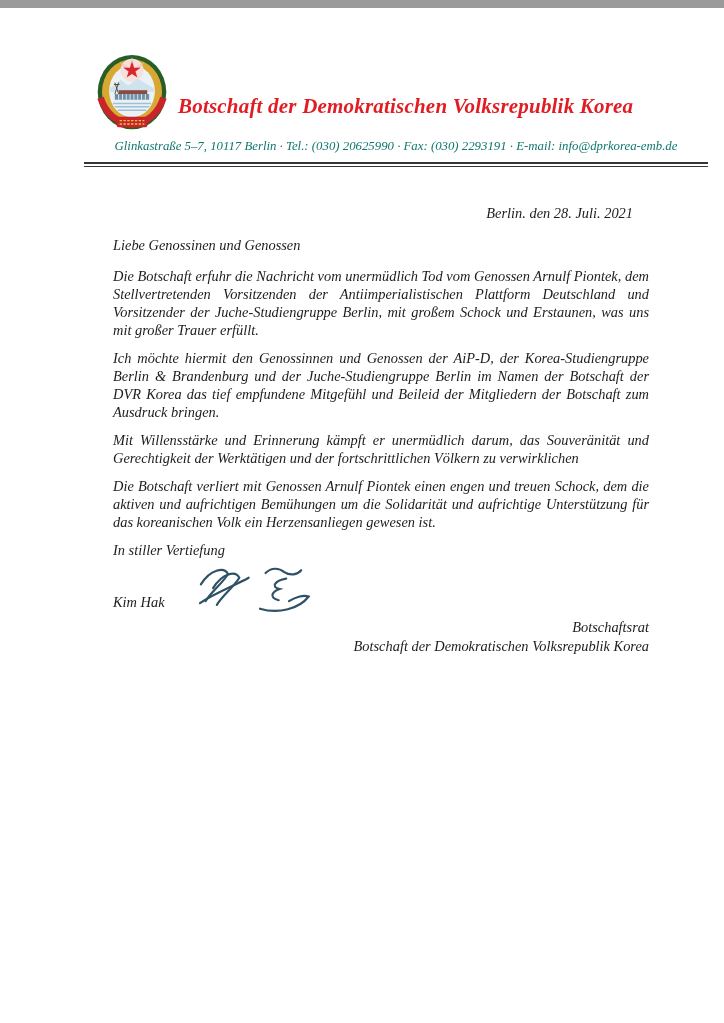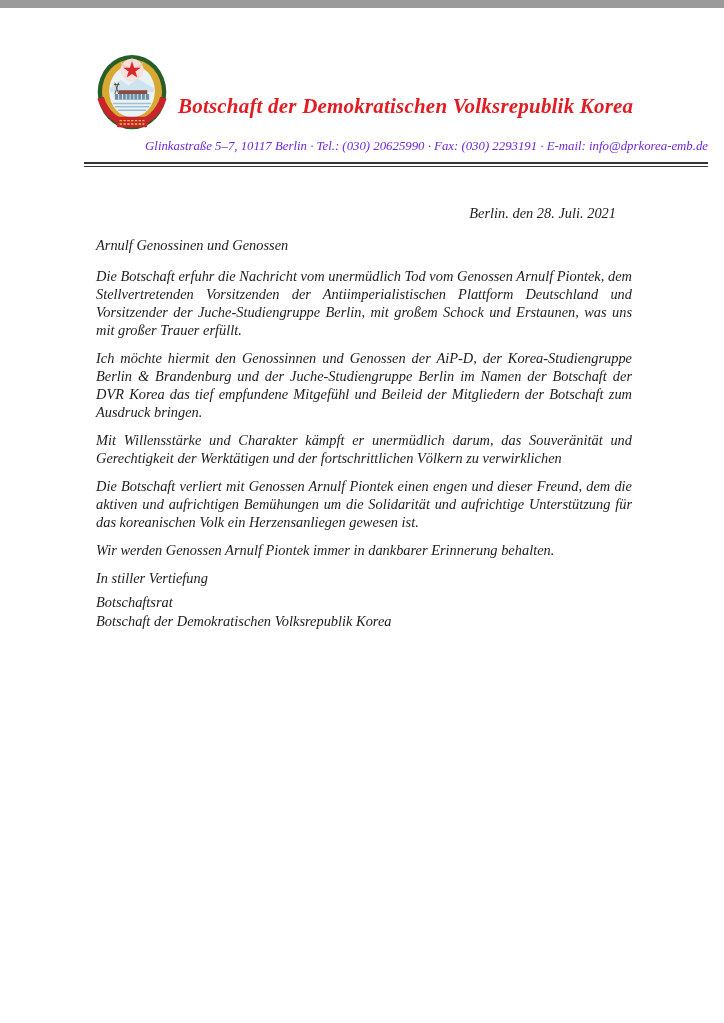--- a/index.html
+++ b/index.html
@@ -20,29 +20,29 @@
   .emblem{
     position:absolute;left:94px;top:46px;width:76px;height:80px;
   }
   .org-title{
     position:absolute;left:178px;top:86px;width:480px;
     font-size:21px;font-weight:bold;color:#e11d23;
     letter-spacing:0.2px;white-space:nowrap;
   }
   .address-line{
     position:absolute;left:84px;top:131px;width:624px;
-    text-align:right;font-size:12.8px;color:#6d28d9;white-space:nowrap;
+    text-align:center;font-size:12.8px;color:#0f766e;white-space:nowrap;
   }
   .header-rule{
     position:absolute;left:84px;top:154px;width:624px;height:2px;
     border-top:2px solid #343434;border-bottom:1px solid #343434;
   }
   
   .letter{
-    position:absolute;left:96px;top:196px;width:536px;
+    position:absolute;left:113px;top:196px;width:536px;
     font-size:14.4px;line-height:18px;
   }
   .date-line{
     text-align:right;padding-right:16px;margin:0 0 14px 0;
   }
   .salutation{margin:0 0 13px 0;}
   p.para{
     margin:0 0 10px 0;
     text-align:justify;
     text-justify:inter-word;
@@ -50,21 +50,21 @@
   .closing{margin:4px 0 0 0;}
   .sig-row{
     position:relative;
     margin-top:34px;
     height:19px;
   }
   .signature-svg{
     position:absolute;left:78px;top:-34px;width:136px;height:60px;
   }
   .sig-title-block{
-    margin-top:6px;line-height:19px;
+    margin-top:6px;line-height:19px;text-align:right;
   }
 </style>
 </head>
 <body>
 
 <div class="page">
 
   <svg class="emblem" viewBox="0 0 76 84" xmlns="http://www.w3.org/2000/svg">
     <ellipse cx="38" cy="40" rx="36" ry="39" fill="#275e27"></ellipse>
     <ellipse cx="38" cy="40" rx="31.5" ry="34.5" fill="#d9a833"></ellipse>
@@ -96,30 +96,41 @@
   <div class="org-title">Botschaft der Demokratischen Volksrepublik Korea</div>
 
   <div class="address-line">Glinkastraße 5–7, 10117 Berlin  ·  Tel.: (030) 20625990  ·  Fax: (030) 2293191  ·  E-mail: info@dprkorea-emb.de</div>
 
   <div class="header-rule"></div>
 
   <div class="letter">
 
     <div class="date-line">Berlin. den 28. Juli. 2021</div>
 
-    <div class="salutation">Arnulf Genossinen und Genossen</div>
+    <div class="salutation">Liebe Genossinen und Genossen</div>
 
     <p class="para">Die Botschaft erfuhr die Nachricht vom unermüdlich Tod vom Genossen Arnulf Piontek, dem Stellvertretenden Vorsitzenden der Antiimperialistischen Plattform Deutschland  und Vorsitzender der Juche-Studiengruppe Berlin, mit großem Schock und Erstaunen, was uns mit großer Trauer erfüllt.</p>
     <p class="para">Ich möchte hiermit den Genossinnen und Genossen der AiP-D, der Korea-Studiengruppe Berlin &amp; Brandenburg und der Juche-Studiengruppe Berlin im Namen der Botschaft der DVR Korea das tief empfundene Mitgefühl und Beileid der Mitgliedern der Botschaft zum Ausdruck bringen.</p>
-    <p class="para">Mit Willensstärke und Charakter kämpft er unermüdlich darum, das Souveränität und Gerechtigkeit der Werktätigen und der fortschrittlichen Völkern zu verwirklichen</p>
-    <p class="para">Die Botschaft verliert mit Genossen Arnulf Piontek einen engen und dieser Freund, dem die aktiven und aufrichtigen Bemühungen um die Solidarität und aufrichtige Unterstützung für das koreanischen Volk ein Herzensanliegen gewesen ist.</p>
-    <p class="para">Wir werden Genossen Arnulf Piontek immer in dankbarer Erinnerung behalten.</p>
+    <p class="para">Mit Willensstärke und Erinnerung kämpft er unermüdlich darum, das Souveränität und Gerechtigkeit der Werktätigen und der fortschrittlichen Völkern zu verwirklichen</p>
+    <p class="para">Die Botschaft verliert mit Genossen Arnulf Piontek einen engen und treuen Schock, dem die aktiven und aufrichtigen Bemühungen um die Solidarität und aufrichtige Unterstützung für das koreanischen Volk ein Herzensanliegen gewesen ist.</p>
 
     <div class="closing">In stiller Vertiefung</div>
 
+    <div class="sig-row">
+      <span>Kim Hak</span>
+      
+      <svg class="signature-svg" viewBox="0 0 140 64" xmlns="http://www.w3.org/2000/svg" fill="none" stroke="#2e5166" stroke-width="2.3" stroke-linecap="round">
+        <path d="M8 27 C18 11 33 8 37 16 C31 26 19 35 13 45"></path>
+        <path d="M21 31 C31 15 45 12 49 20 C43 30 31 39 25 49"></path>
+        <path d="M7 47 C25 35 45 28 59 20"></path>
+        <path d="M77 15 C83 9 91 9 97 14 C103 18 111 17 115 12"></path>
+        <path d="M99 21 C87 23 82 30 92 32 C84 35 80 41 91 44"></path>
+        <path d="M71 53 C91 59 113 53 123 40 C117 38 108 41 102 45"></path>
+      </svg>
+    </div>
 
     <div class="sig-title-block">
       <div>Botschaftsrat</div>
       <div>Botschaft der Demokratischen Volksrepublik Korea</div>
     </div>
 
   </div>
 </div>
 
 </body></html>

